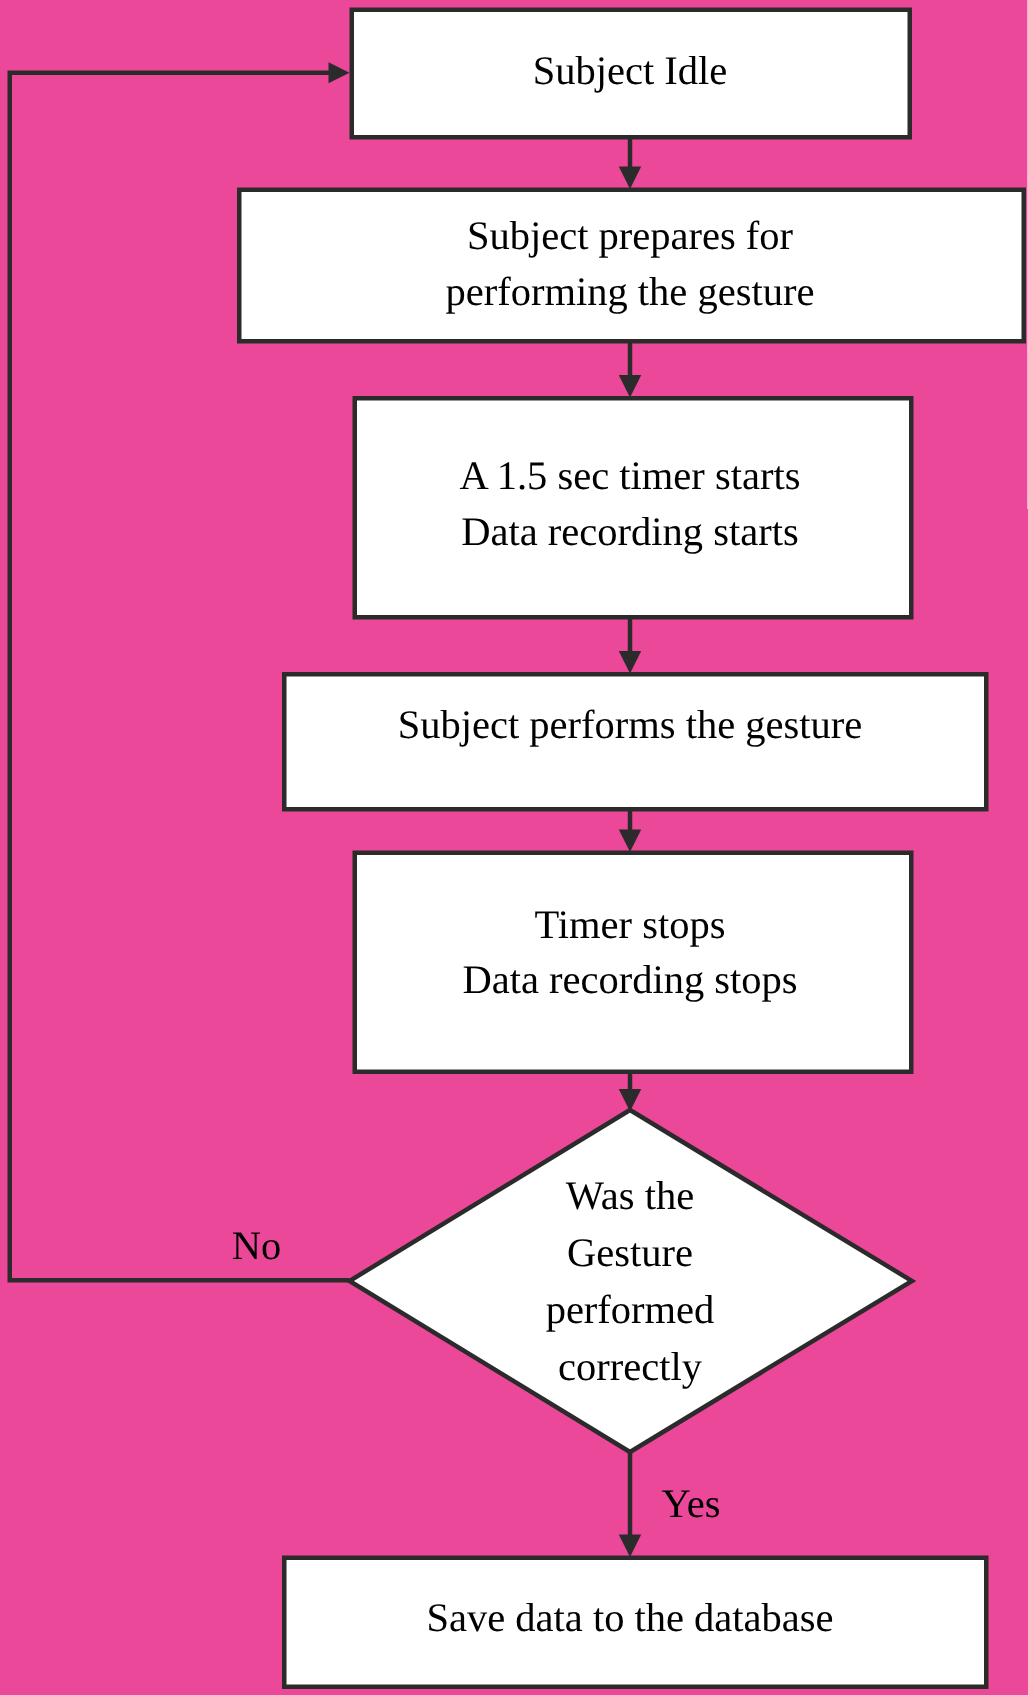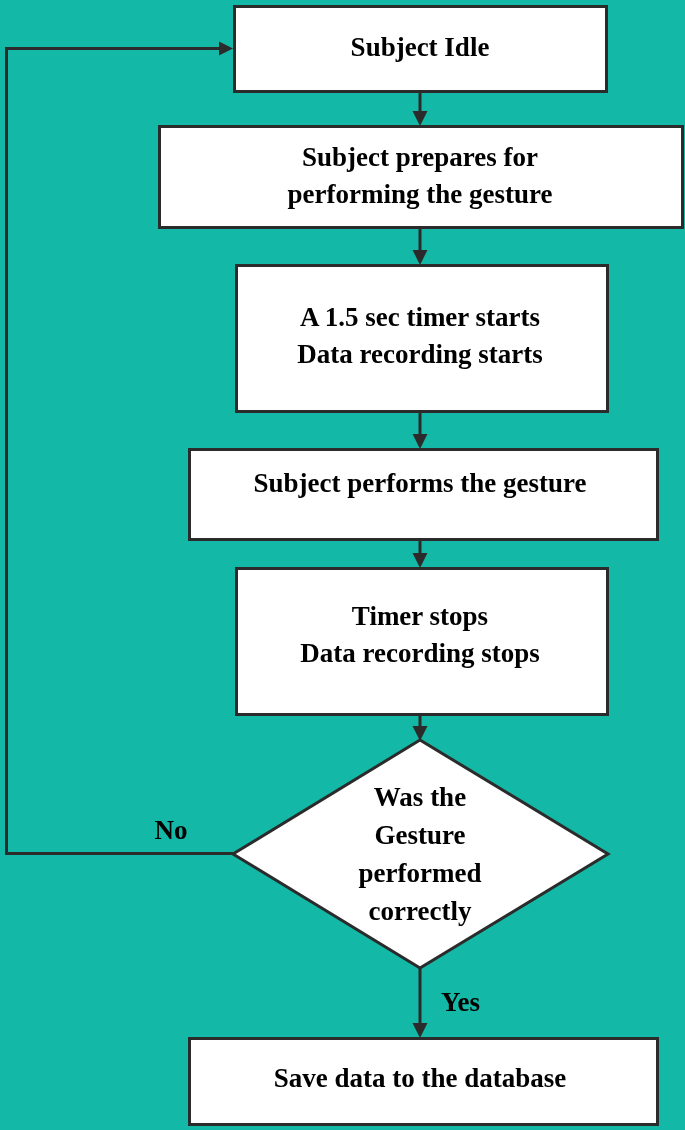--- a/index.html
+++ b/index.html
@@ -11,22 +11,21 @@
   body {
     width: 685px;
     height: 1130px;
     overflow: hidden;
     font-family: "Liberation Serif", "DejaVu Serif", serif;
   }
   #flowchart-root {
     position: relative;
     width: 685px;
     height: 1130px;
-    background: #14b8a6;
-    font-weight: bold;
+    background: #ec4899;
   }
   svg.flow-canvas {
     position: absolute;
     top: 0;
     left: 0;
     width: 685px;
     height: 1130px;
     display: block;
   }
   .node-shape {

